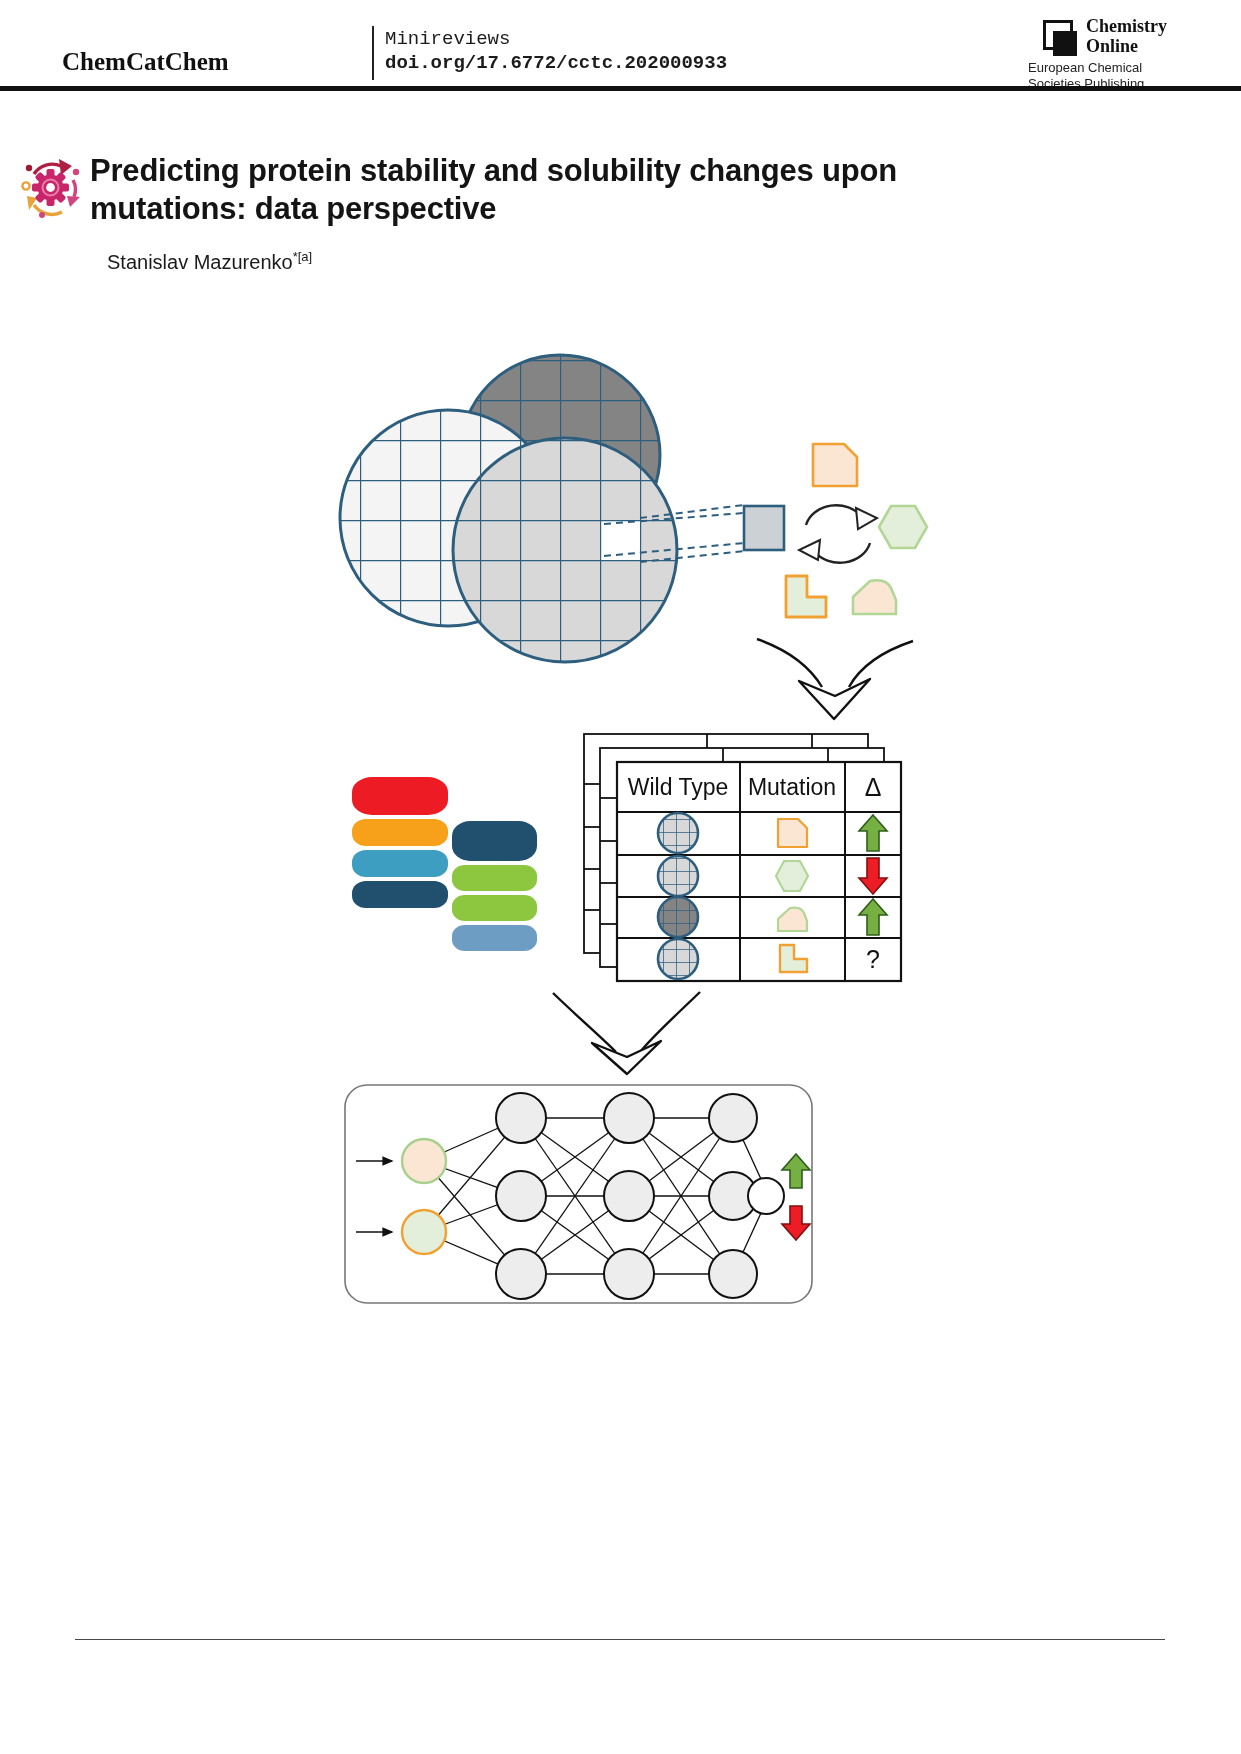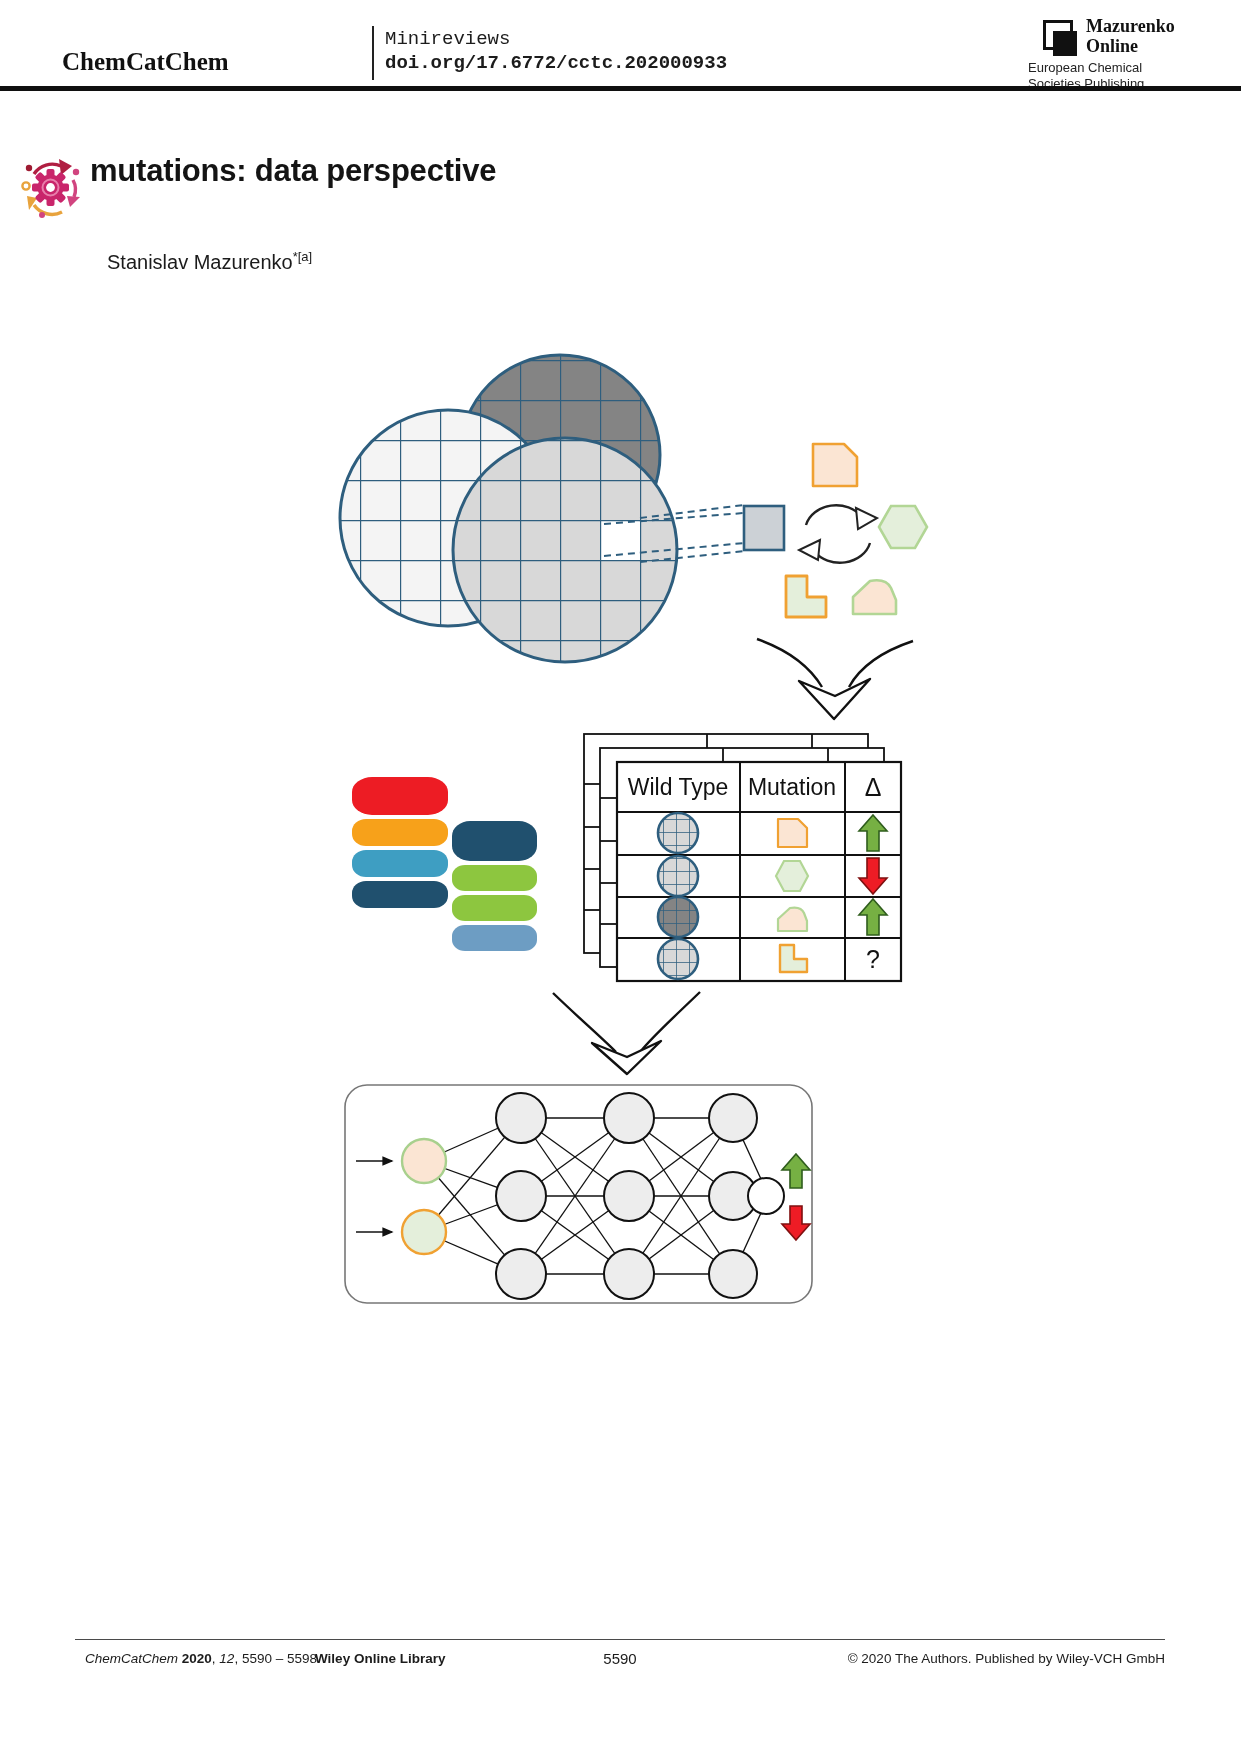--- a/index.html
+++ b/index.html
@@ -48,21 +48,21 @@
 
   <div class="brand">ChemCatChem</div>
   <div class="hdr-divider"></div>
   <div class="doiblock">
     <div>Minireviews</div>
     <div class="doi">doi.org/17.6772/cctc.202000933</div>
   </div>
   <div class="logo-sq-outline"></div>
   <div class="logo-sq-fill"></div>
   <div class="logo-name">
-    <div>Mazurenko</div>
+    <div>Chemistry</div>
     <div>Online</div>
   </div>
   <div class="logo-tagline">
     <div>European Chemical</div>
     <div>Societies Publishing</div>
   </div>
   <div class="top-rule"></div>
 
   <svg class="title-icon" viewBox="0 0 62 64">
 
@@ -82,20 +82,21 @@
       <rect x="26.5" y="14" width="8" height="37" rx="2" transform="rotate(45 30.5 32.5)"></rect>
       <rect x="26.5" y="14" width="8" height="37" rx="2" transform="rotate(90 30.5 32.5)"></rect>
       <rect x="26.5" y="14" width="8" height="37" rx="2" transform="rotate(135 30.5 32.5)"></rect>
       <circle cx="30.5" cy="32.5" r="13"></circle>
     </g>
     <circle cx="30.5" cy="32.5" r="8" fill="none" stroke="#e87fab" stroke-width="2"></circle>
     <circle cx="30.5" cy="32.5" r="4.4" fill="#fff"></circle>
   </svg>
 
   <div class="title">
+    <div>Predicting protein stability and solubility changes upon</div>
     <div>mutations: data perspective</div>
   </div>
 
   <div class="author">
     <span>Stanislav Mazurenko</span><sup>*[a]</sup>
   </div>
 
   <svg class="fig" viewBox="300 330 630 990">
     <defs>
       <pattern id="gridL" width="40" height="40" patternUnits="userSpaceOnUse">
@@ -295,20 +296,14 @@
       </g>
 
       <circle cx="766" cy="1196" r="18" fill="#fff" stroke="#111" stroke-width="2"></circle>
 
       <polygon points="796,1154 810,1170 802,1170 802,1188 790,1188 790,1170 782,1170" fill="#76b043" stroke="#2f5d1d" stroke-width="1.6"></polygon>
       <polygon points="796,1240 810,1224 802,1224 802,1206 790,1206 790,1224 782,1224" fill="#ee1c25" stroke="#7f1010" stroke-width="1.6"></polygon>
     </g>
   </svg>
 
   <div class="footer-rule"></div>
-  <div class="footer">
-    <span class="cite"><i>ChemCatChem</i>&nbsp;<b>2020</b><span>, </span><i>12</i><span>, </span><span>5590 – 5598</span></span>
-    <span class="wol">Wiley Online Library</span>
-    <span class="pageno">5590</span>
-    <span class="copyright">© 2020 The Authors. Published by Wiley-VCH GmbH</span>
-  </div>
 
 </div>
 
 </body></html>

